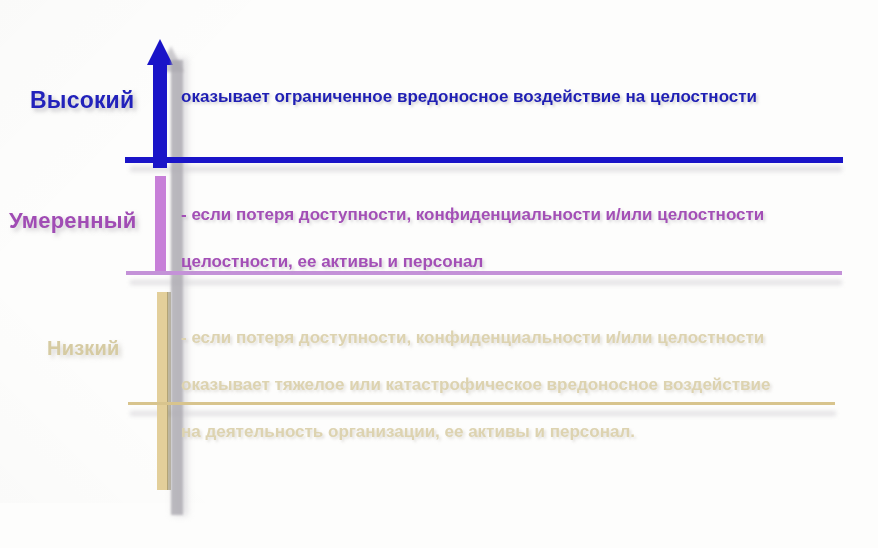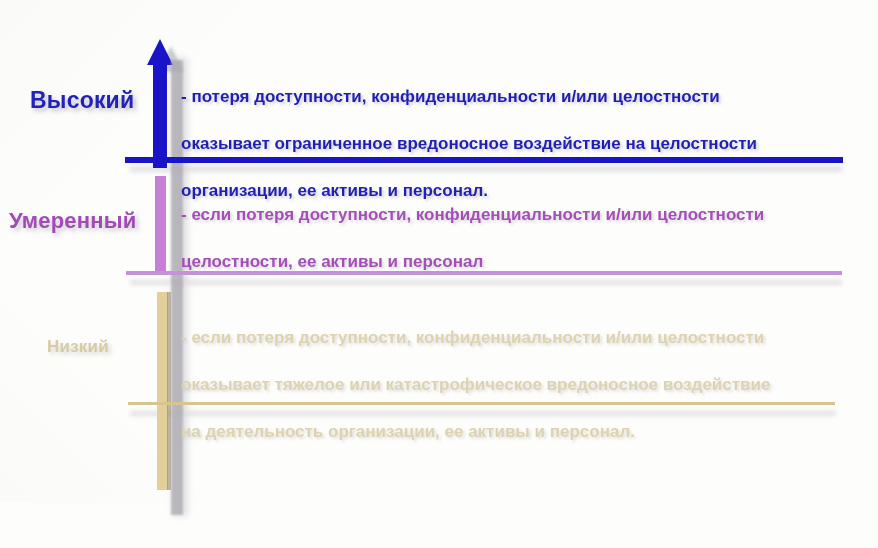--- a/index.html
+++ b/index.html
@@ -90,21 +90,21 @@
     font-size: 23px;
     color: #2222bb;
     text-shadow: 3px 3px 4px rgba(150,148,155,0.55);
   }
   .tier-label.moderate {
     font-size: 22px;
     color: #a04cb4;
     text-shadow: 3px 3px 4px rgba(165,160,170,0.5);
   }
   .tier-label.low {
-    font-size: 17px;
+    font-size: 20px;
     color: #d6cba2;
     text-shadow: 3px 3px 4px rgba(180,175,168,0.45);
   }
 
   
   .desc {
     position: absolute;
     font-weight: bold;
     line-height: 1.38;
     white-space: pre-line;
@@ -155,23 +155,21 @@
 
   <div class="hrule" style="left:128px; top:402px; width:707px; height:3px; background:#d8c48d;"></div>
 
   <div class="tier-label high" style="left:30px; top:87px;">Высокий</div>
 
   <div class="tier-label moderate" style="left:9px; top:208px;">Умеренный</div>
 
   <div class="tier-label low" style="left:47px; top:337px;">Низкий</div>
 
   <div class="desc high" style="left:181px; top:62px; width:690px;">
-    <div>- потеря доступности, конфиденциальности и/или целостности</div>
     <div>оказывает ограниченное вредоносное воздействие на целостности</div>
-    <div>организации, ее активы и персонал.</div>
   </div>
 
   <div class="desc moderate" style="left:181px; top:180px; width:690px;">
     <div>- если потеря доступности, конфиденциальности и/или целостности</div>
     <div>целостности, ее активы и персонал</div>
   </div>
 
   <div class="desc low" style="left:181px; top:303px; width:700px;">
     <div>- если потеря доступности, конфиденциальности и/или целостности</div>
     <div>оказывает тяжелое или катастрофическое вредоносное воздействие</div>

